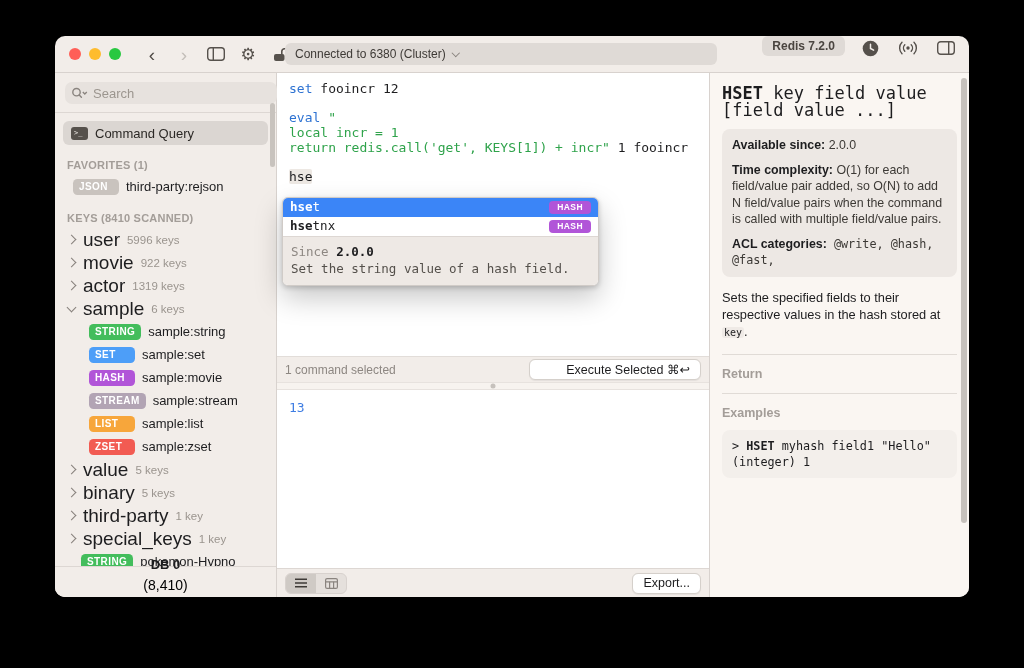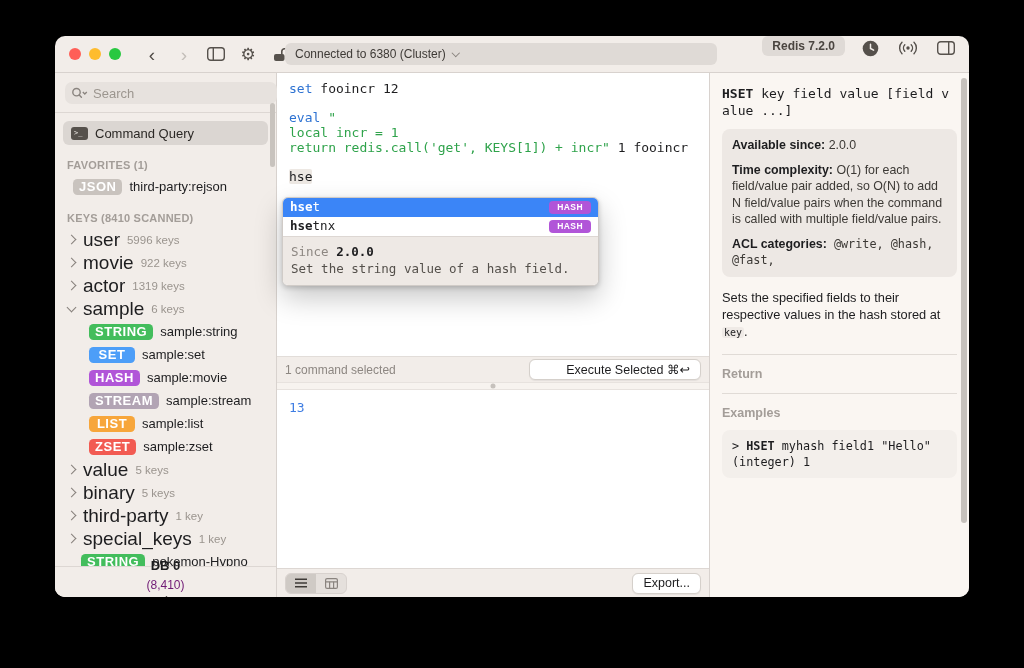--- a/index.html
+++ b/index.html
@@ -45,37 +45,37 @@
   .cq-item{margin:8px 8px 0;height:24px;background:#DBD6D2;border-radius:6px;display:flex;align-items:center;gap:7px;
            padding:0 8px;font-size:13px;color:#2B2825;}
   .term-icon{width:17px;height:13px;background:#56514C;border-radius:3px;color:#F2EDE9;
              font-family:"DejaVu Sans Mono",monospace;font-size:7px;line-height:13px;padding-left:3px;box-sizing:border-box;}
   .section-header{padding:14px 12px 4px;font-size:11px;font-weight:700;color:#A39D98;letter-spacing:.02em;}
   .list-scroll{flex:1;overflow:hidden;}
   .row{display:flex;align-items:center;gap:7px;height:23px;padding:0 12px;}
   .row .chevbox{width:9px;display:flex;justify-content:center;}
   .tname{font-size:19px;color:#1D1D1F;}
   .tcount{font-size:11.5px;color:#9A948E;}
-  .badge{display:inline-block;min-width:34px;text-align:center;padding:0 6px;height:16px;line-height:15px;
-         border-radius:4.5px;font-size:13px;font-weight:700;color:#FFF;letter-spacing:.04em;}
+  .badge{display:inline-block;min-width:34px;padding:0 6px;height:16px;line-height:15px;
+         border-radius:4.5px;font-size:10px;font-weight:700;color:#FFF;letter-spacing:.04em;}
   .badge.json{background:var(--badge-json);}
   .badge.string{background:var(--badge-string);}
   .badge.set{background:var(--badge-set);}
   .badge.hash{background:var(--badge-hash);}
   .badge.stream{background:var(--badge-stream);}
   .badge.zset{background:var(--badge-zset);}
   .badge.list{background:var(--badge-list);}
   .row.fav{padding-left:18px;}
   .row.child{padding-left:34px;}
   .row.loose{padding-left:26px;}
   .kname{font-size:13px;color:#1D1D1F;}
   .db-bar{height:30px;border-top:1px solid #DDD7D3;background:#F2EDE9;display:flex;align-items:center;
           justify-content:center;gap:5px;padding:0 10px;flex-direction:column;}
   .db-label{font-size:13px;font-weight:600;color:#1D1D1F;}
-  .db-count{font-size:12px;color:#701a75;}
+  .db-count{font-size:14px;color:#000000;}
   .stepper{display:flex;flex-direction:column;gap:2px;margin-left:2px;}
   .stepper .chev{width:4px;height:4px;border-color:#4F4A46;}
   .stepper .up{transform:rotate(-135deg);}
   .stepper .dn{transform:rotate(45deg);margin-top:-2px;}
   .side-scrollthumb{position:absolute;right:1px;top:30px;width:5px;height:64px;background:#C8C3BE;border-radius:3px;}
   
   .editor{position:relative;height:283px;box-sizing:border-box;padding:9px 12px;font-family:"DejaVu Sans Mono",monospace;
           font-size:13px;line-height:14.7px;color:#1D1D1F;background:#FFF;}
   .code-line{height:14.7px;white-space:pre;}
   .kw{color:var(--keyword);}
@@ -100,21 +100,21 @@
   .execute-btn{margin-left:auto;padding-left:36px;}
   .splitter{height:8px;background:#F7F3EF;border-top:1px solid #E7E2DE;border-bottom:1px solid #E7E2DE;position:relative;box-sizing:border-box;}
   .split-dot{position:absolute;left:50%;top:50%;transform:translate(-50%,-50%);width:5px;height:5px;border-radius:50%;background:#C6C1BC;}
   .results{flex:1;background:#FFF;padding:10px 12px;font-family:"DejaVu Sans Mono",monospace;font-size:13px;color:var(--result-blue);}
   .main-bottom{height:29px;background:#F2EDE9;border-top:1px solid #DDD7D3;display:flex;align-items:center;padding:0 8px;box-sizing:border-box;}
   .segmented{display:flex;background:#E5E0DC;border:1px solid #D8D2CE;border-radius:6px;overflow:hidden;}
   .seg{width:30px;height:19px;display:flex;align-items:center;justify-content:center;}
   .seg.active{background:#CFCAC5;}
   .export-btn{margin-left:auto;}
   
-  .sig{width:232px;font-family:"DejaVu Sans Mono",monospace;font-size:13px;line-height:17px;color:#1D1D1F;
+  .sig{width:232px;font-family:"DejaVu Sans Mono",monospace;font-size:17px;line-height:17px;color:#1D1D1F;
        word-break:break-all;margin:2px 0 10px;}
   .sig .b{font-weight:700;}
   .info-box{background:#EDE8E4;border-radius:8px;padding:8px 10px;font-size:12.4px;line-height:16.5px;color:#3C3935;margin-bottom:12px;}
   .info-box p{margin:0 0 8px;}
   .info-box p:last-child{margin-bottom:0;}
   .lbl{font-weight:700;color:#1D1D1F;}
   .acl-val{font-family:"DejaVu Sans Mono",monospace;font-size:11.8px;word-break:break-all;}
   .para{font-size:12.8px;line-height:17px;color:#1D1D1F;margin:0 0 13px;}
   .inline-code{font-family:"DejaVu Sans Mono",monospace;font-size:10px;background:#EFEAE6;border-radius:3px;padding:0 2px;}
   .doc-hr{border:none;border-top:1px solid #E0DBD6;margin:12px 0;}

